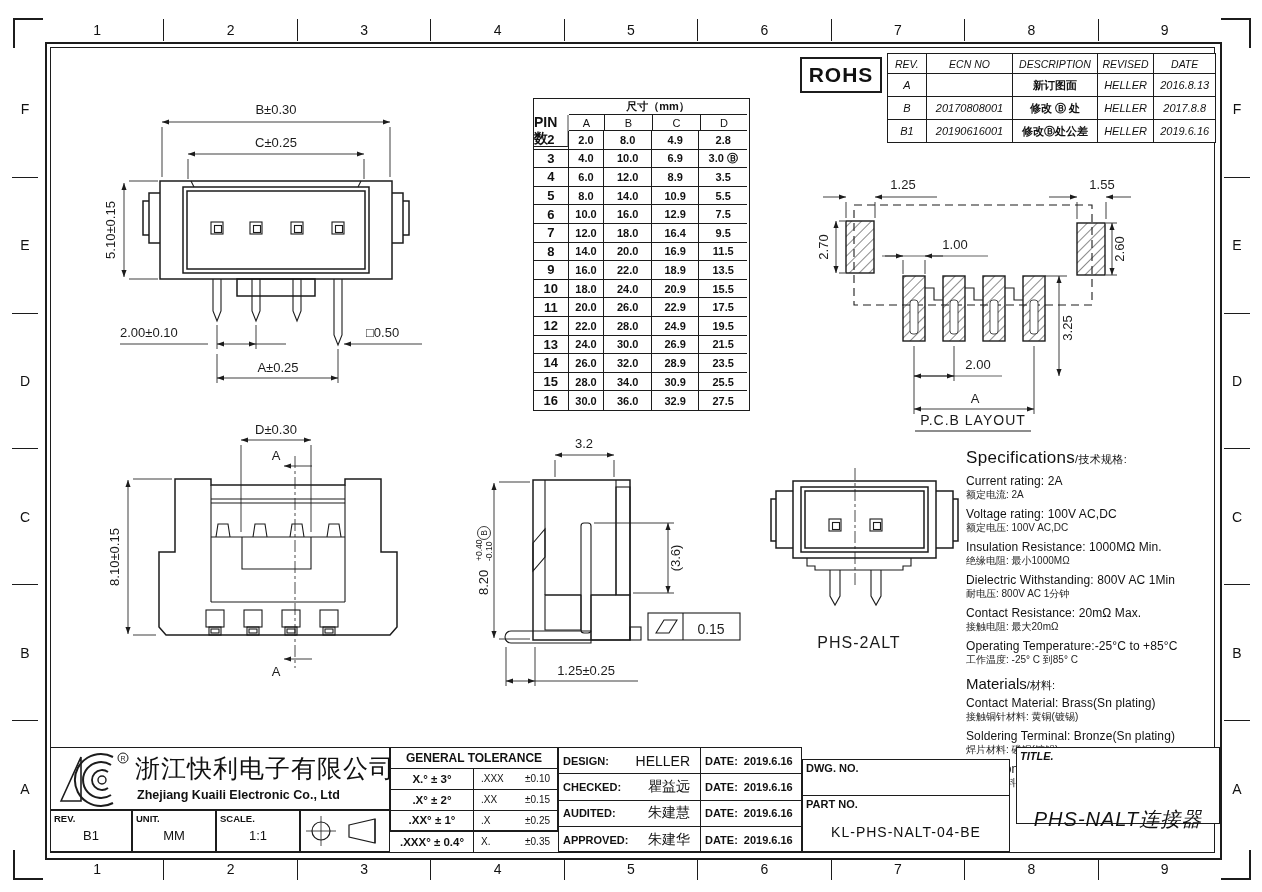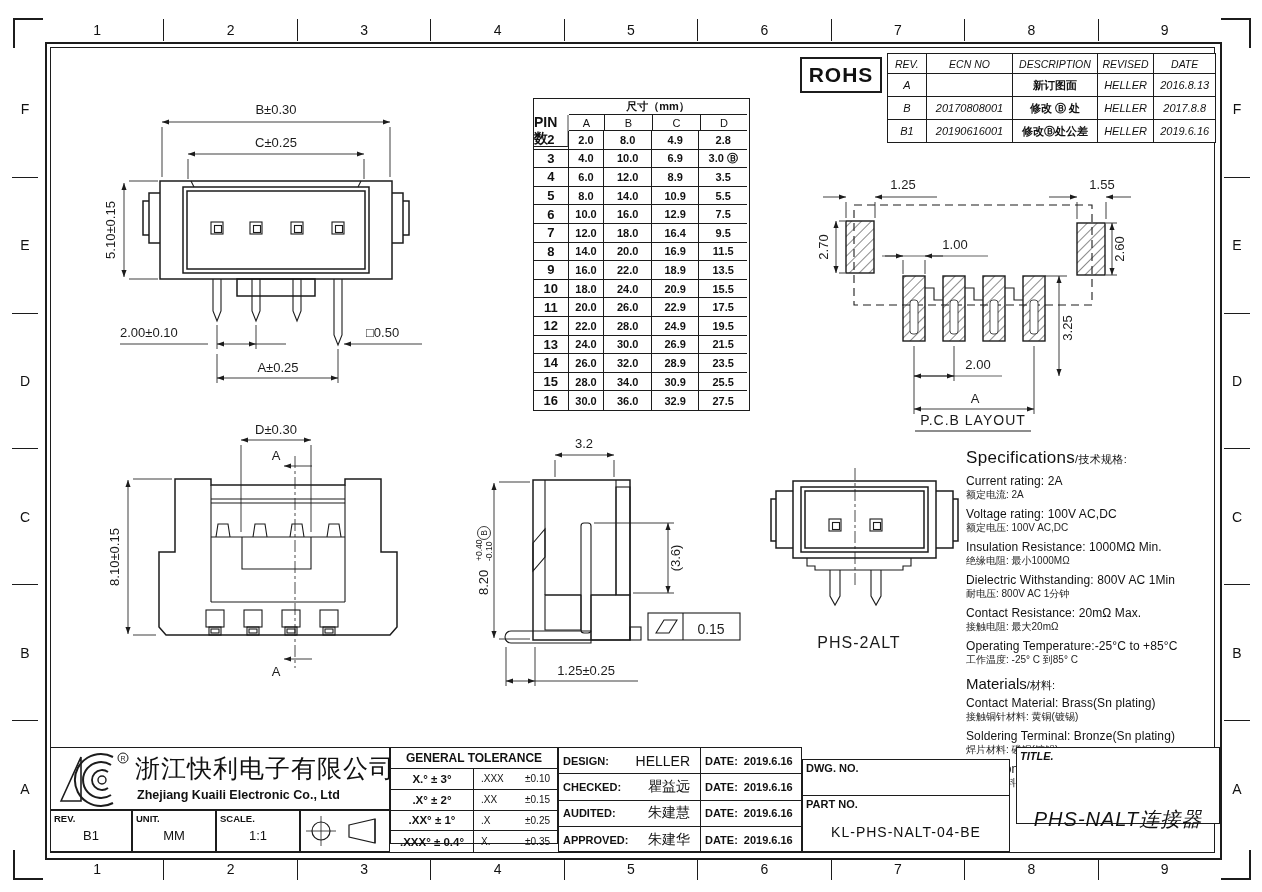--- a/index.html
+++ b/index.html
@@ -652,21 +652,21 @@
     <svg width="88" height="40" viewBox="0 0 88 40">
       <circle cx="20" cy="20" r="9" fill="none" stroke="#1c1c1c" stroke-width="1.2"></circle>
       <line x1="5" y1="20" x2="35" y2="20" stroke="#1c1c1c" stroke-width=".8"></line>
       <line x1="20" y1="5" x2="20" y2="35" stroke="#1c1c1c" stroke-width=".8"></line>
       <path d="M48,14 L74,8 V32 L48,26 Z" fill="none" stroke="#1c1c1c" stroke-width="1.2"></path>
       <line x1="74" y1="8" x2="74" y2="32" stroke="#1c1c1c" stroke-width="1.2"></line>
     </svg>
   </div>
 
   <div class="cell tol-title" style="left:390px;top:747px;width:168px;height:22px;">GENERAL TOLERANCE</div>
-  <div class="cell" style="left:390px;top:768px;width:168px;height:76px;">
+  <div class="cell" style="left:390px;top:768px;width:168px;height:64px;">
 
       <div class="tol-row">
         <div class="tol-a">X.° ± 3°</div>
         <div class="tol-b">
           <span>.XXX</span>
           <span>±0.10</span>
         </div>
       </div>
 
       <div class="tol-row">

